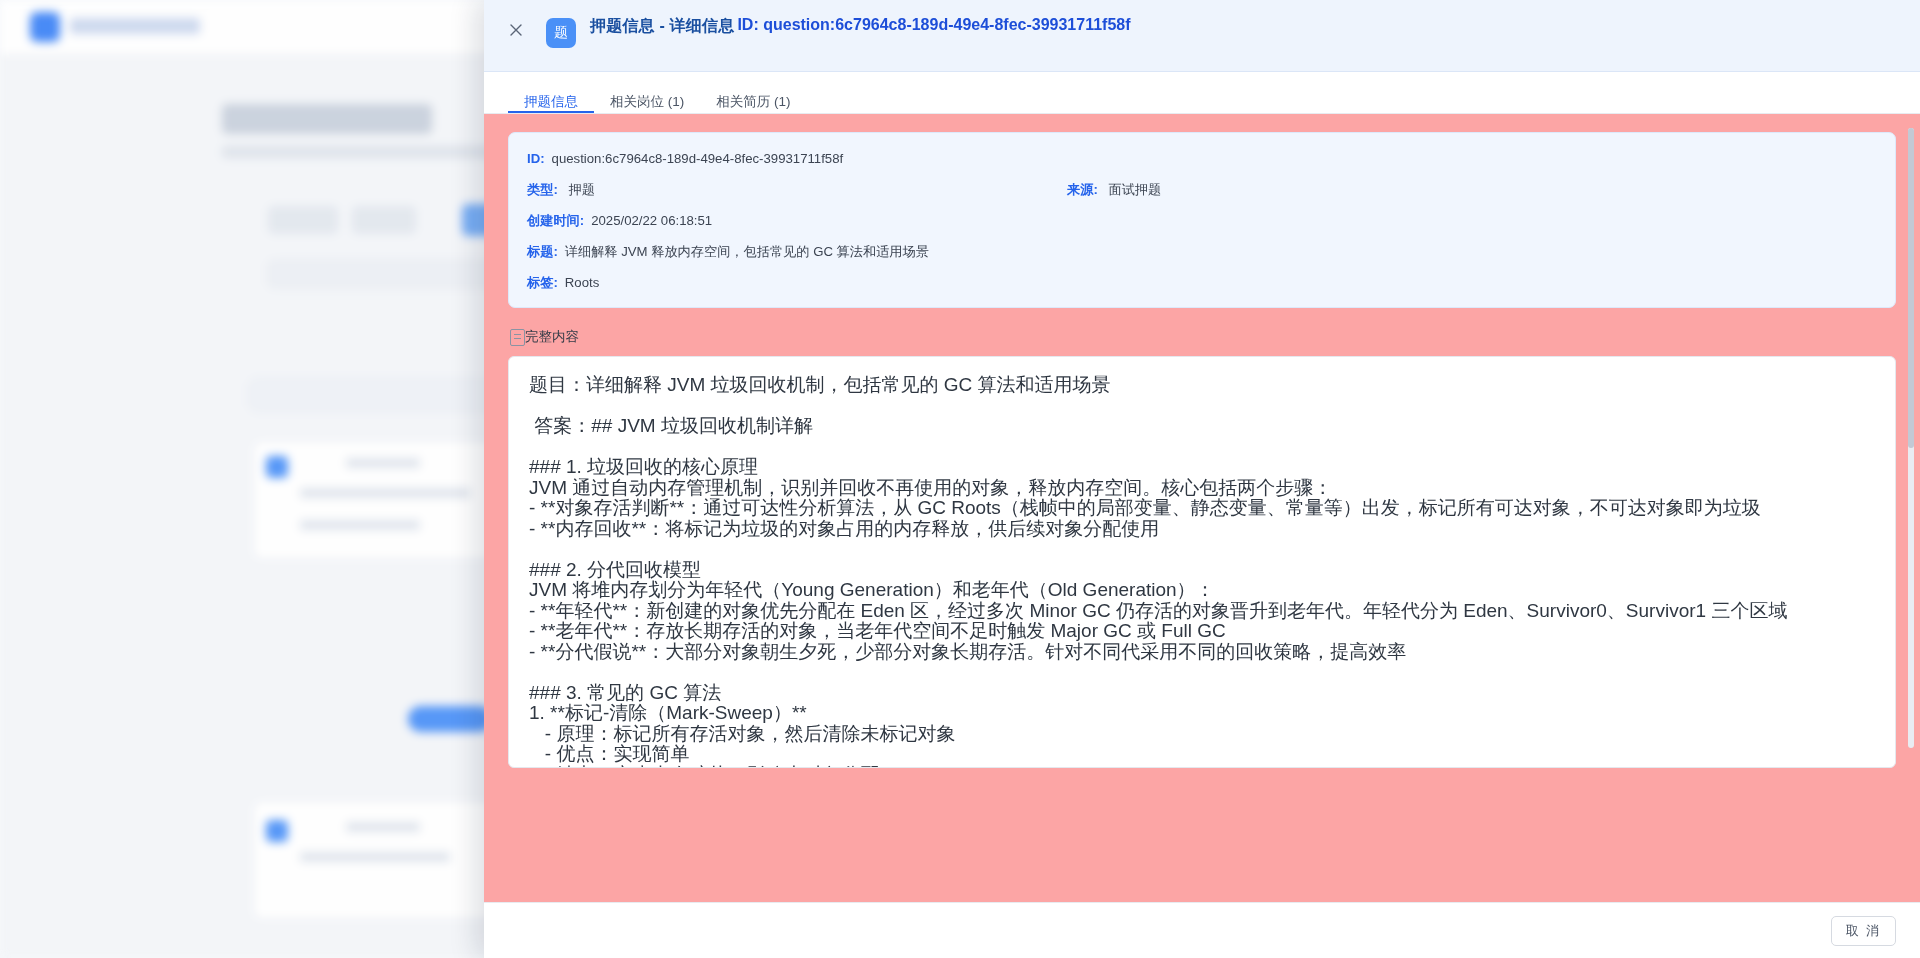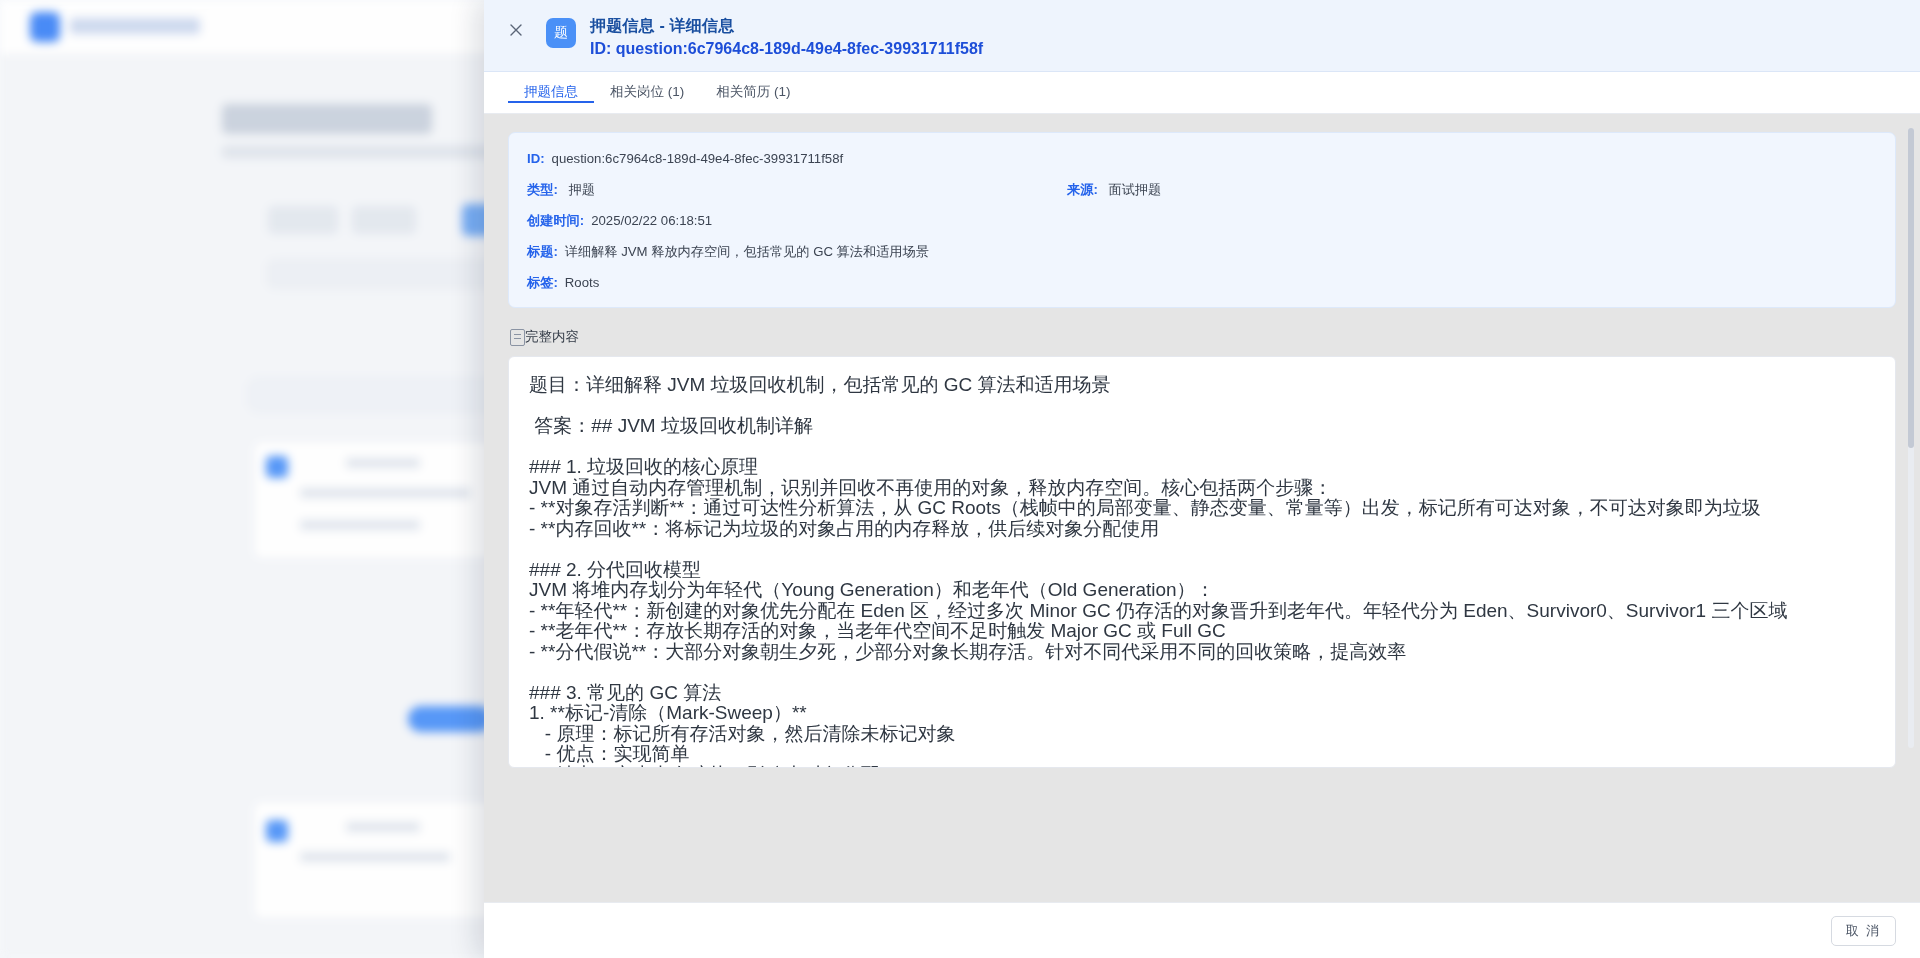--- a/index.html
+++ b/index.html
@@ -125,58 +125,58 @@
     margin-left: 38px;
     width: 30px; height: 30px;
     border-radius: 7px;
     background: #4a90f7;
     color: #fff;
     font-size: 14px;
     display: flex; align-items: center; justify-content: center;
     flex: 0 0 auto;
     margin-top: 4px;
   }
-  .header-texts { display: flex; flex-direction: column; gap: 3px; padding-top: 2px; }
+  .header-texts { display: flex; flex-direction: row; gap: 3px; padding-top: 2px; }
   .header-title {
     font-size: 16px; font-weight: bold; color: #1a4fa0;
     letter-spacing: 0.2px;
   }
   .header-sub {
     font-size: 16px; color: #1d4ed8; font-weight: bold;
   }
 
   .tabs {
     display: flex;
     gap: 0;
     padding: 0 24px;
     border-bottom: 1px solid #e8ebf0;
     background: #fff;
     height: 42px;
-    align-items: center;
+    align-items: flex-end;
   }
   .tab {
     padding: 0 16px;
     display: flex; align-items: center;
     font-size: 13.5px;
     color: #4b5565;
     cursor: pointer;
     border-bottom: 2px solid transparent;
     white-space: nowrap;
   }
   .tab.active {
     color: #2563eb;
     border-bottom-color: #2563eb;
   }
 
   .drawer-body {
     flex: 1;
     overflow: hidden;
     position: relative;
     padding: 18px 24px 8px 24px;
-    background: #e5e5e5;
+    background: #fca5a5;
   }
 
   .info-card {
     background: #f1f6fe;
     border: 1px solid #dde9fb;
     border-radius: 7px;
     padding: 16px 18px 14px 18px;
     position: relative;
   }
   .info-row {

